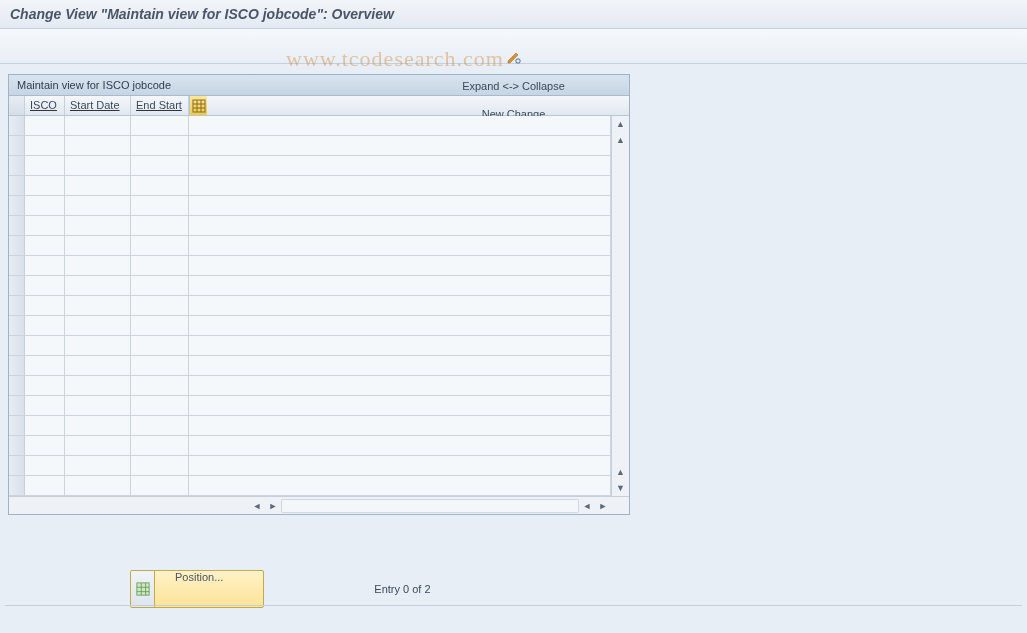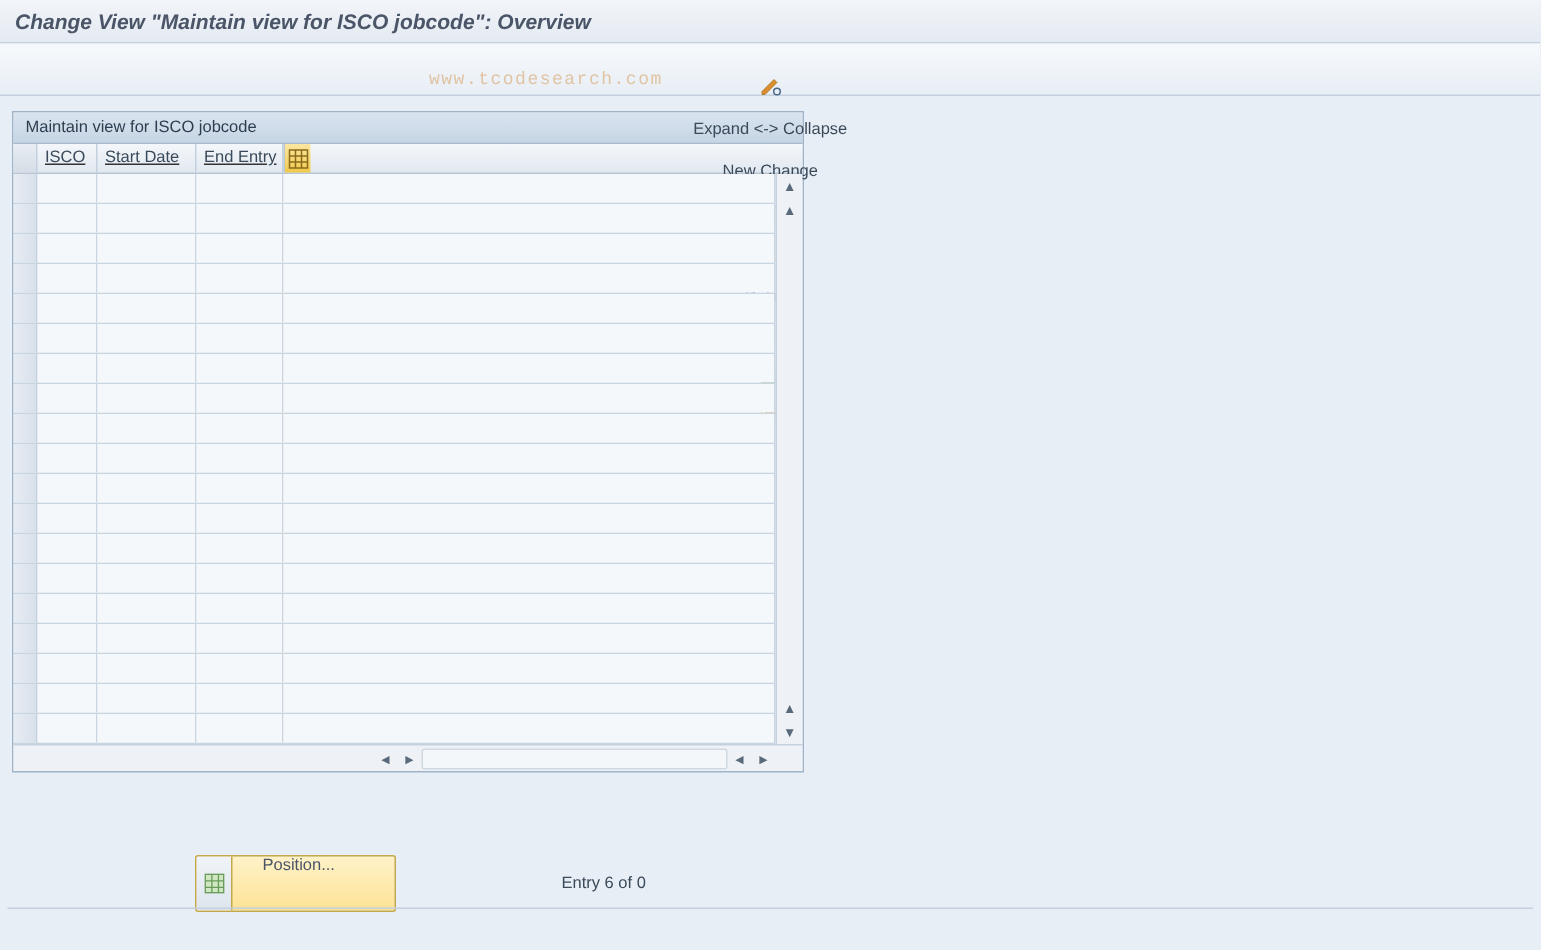--- a/index.html
+++ b/index.html
@@ -43,21 +43,21 @@
     color: #3a4a5a;
     font-size: 11px;
   }
   .tb-text-btn { padding: 3px 8px; }
   .tb-sep { display:inline-block; width:6px; }
   .ico { width:16px; height:16px; display:inline-block; }
   .content {
     padding: 10px 8px 0 8px;
   }
   .panel {
-    width: 528px;
+    width: 622px;
     border: 1px solid #9fb3c8;
     background: #e8eef5;
   }
   .panel-header {
     background: linear-gradient(to bottom, #d9e4ef 0%, #c6d5e4 100%);
     border-bottom: 1px solid #a8bbce;
     padding: 4px 8px;
     color: #2d3e50;
     font-size: 11px;
   }
@@ -173,25 +173,25 @@
     color:#4a5568;
     font-size:11px;
   }
   .entry-info {
     color:#3a4a5a;
     font-size:11px;
   }
   .watermark {
     position:absolute;
     top:46px; left:286px;
-    font-size:12px;
+    font-size:22px;
     color:rgba(210,140,60,0.45);
     letter-spacing:1px;
     pointer-events:none;
-    font-family: Liberation Mono, monospace;
+    font-family: Liberation Serif, serif;
   }
   .bottom-divider {
     position:absolute;
     left:5px; right:5px; top:605px;
     border-top:1px solid #c4d0dd;
   }
 </style>
 </head>
 <body>
 
@@ -262,21 +262,21 @@
 <div class="watermark">www.tcodesearch.com</div>
 
 <div class="content">
   <div class="panel">
     <div class="panel-header">Maintain view for ISCO jobcode</div>
 
     <div class="grid-header-row">
       <div class="gh-cell gh-sel"></div>
       <div class="gh-cell col-isco">ISCO</div>
       <div class="gh-cell col-start">Start Date</div>
-      <div class="gh-cell col-end">End Entry</div>
+      <div class="gh-cell col-end">End Start</div>
       <div class="config-btn">
         <span class="ico">
           <svg viewBox="0 0 16 16">
               <rect x="2" y="2" width="12" height="12" fill="none" stroke="#8a6a1a"></rect>
               <line x1="2" y1="6" x2="14" y2="6" stroke="#8a6a1a"></line>
               <line x1="2" y1="10" x2="14" y2="10" stroke="#8a6a1a"></line>
               <line x1="6" y1="2" x2="6" y2="14" stroke="#8a6a1a"></line>
               <line x1="10" y1="2" x2="10" y2="14" stroke="#8a6a1a"></line>
             </svg>
         </span>
@@ -446,16 +446,16 @@
       <svg width="14" height="14" viewBox="0 0 16 16">
           <rect x="1" y="1" width="14" height="14" fill="#cfe8c2" stroke="#6a9a5a"></rect>
           <line x1="1" y1="6" x2="15" y2="6" stroke="#6a9a5a"></line>
           <line x1="1" y1="11" x2="15" y2="11" stroke="#6a9a5a"></line>
           <line x1="6" y1="1" x2="6" y2="15" stroke="#6a9a5a"></line>
           <line x1="11" y1="1" x2="11" y2="15" stroke="#6a9a5a"></line>
         </svg>
     </span>
     <span class="lbl">Position...</span>
   </div>
-  <div class="entry-info">Entry 6 of 0</div>
+  <div class="entry-info">Entry 0 of 2</div>
 </div>
 
 <div class="bottom-divider"></div>
 
 </body></html>

